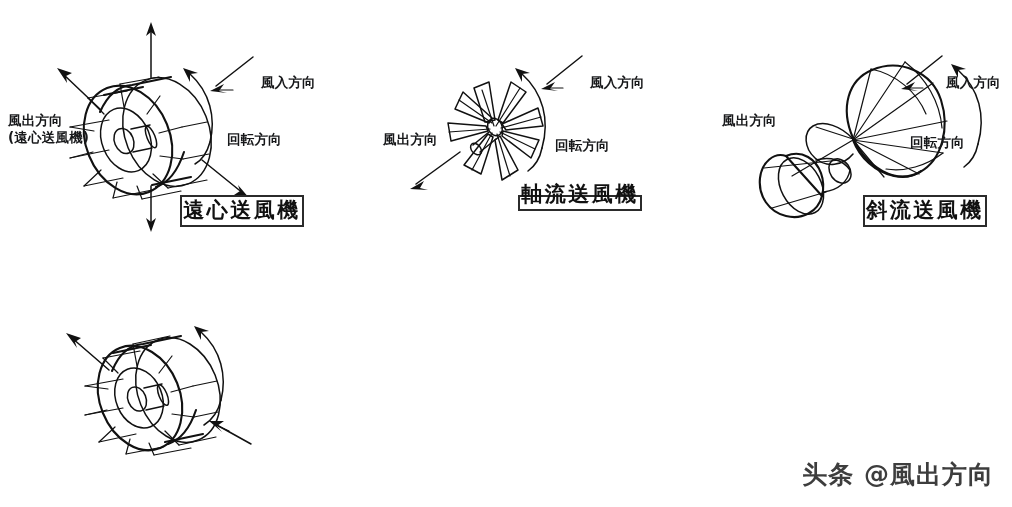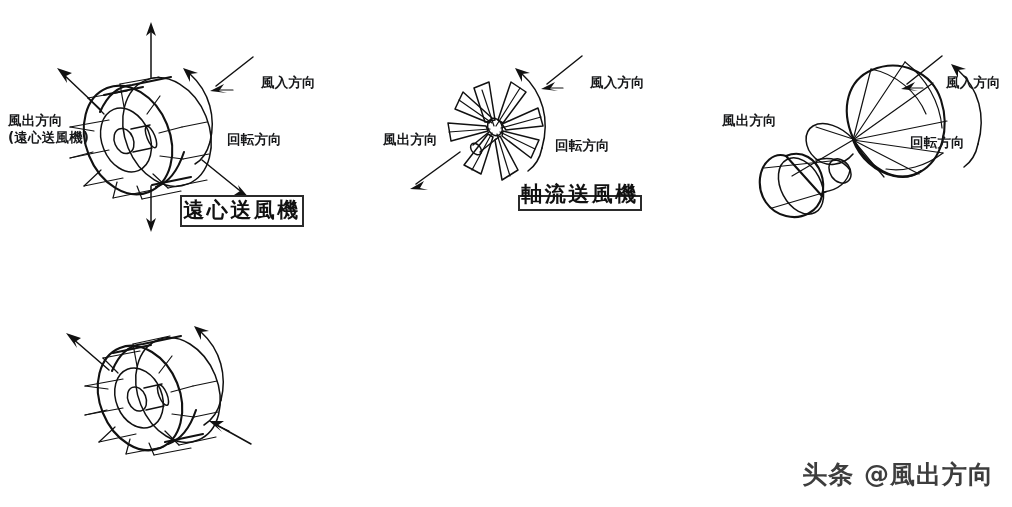--- a/index.html
+++ b/index.html
@@ -269,20 +269,23 @@
       <path class="stroke" d="M278 144 C286 116 279 89 258 70"></path>
       <path class="arrowfill" d="M251 64 L258 78 L258 70 L266 69 Z"></path>
       <path class="stroke" d="M278 144 C276 154 271 162 264 167"></path>
     </g>
   </svg>
 
   <div class="lbl" style="left:22px;top:112px;">風出方向</div>
   <div class="lbl" style="left:246px;top:74px;">風入方向</div>
   <div class="lbl" style="left:210px;top:134px;">回転方向</div>
 
+  <div class="namebox" style="left:163px;top:195px;width:124px;height:32px;">
+    <span>斜流送風機</span>
+  </div>
 </div>
 
 <div class="panel" style="left:0;top:300px;width:360px;height:207px;">
 
   <svg class="canvas" style="position:absolute;left:0;top:0;width:360px;height:207px;" viewBox="0 0 360 207">
 
     <g>
 
       <ellipse class="stroke" cx="178" cy="90" rx="40" ry="54" transform="rotate(-22 178 90)"></ellipse>
 

